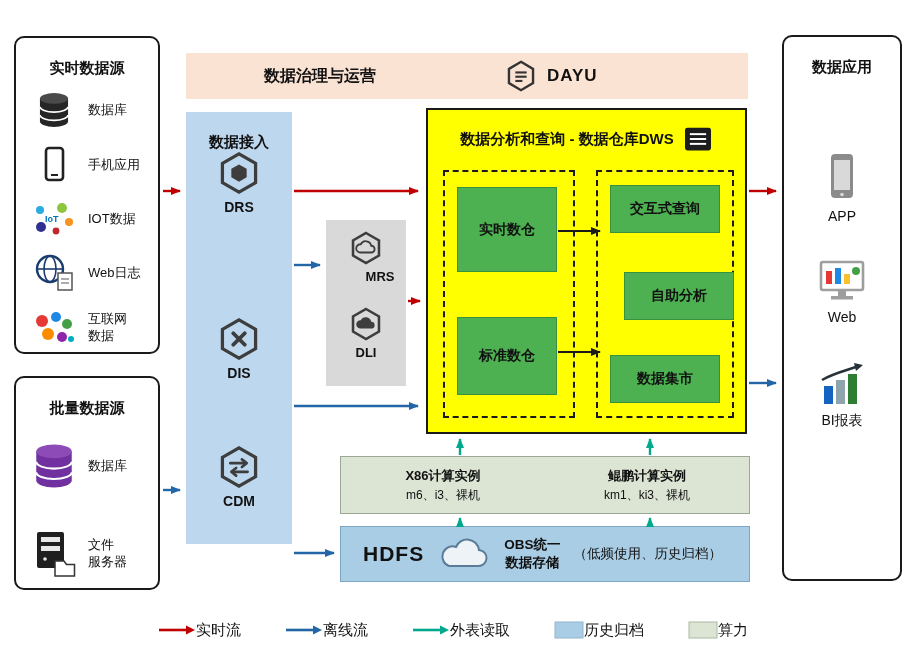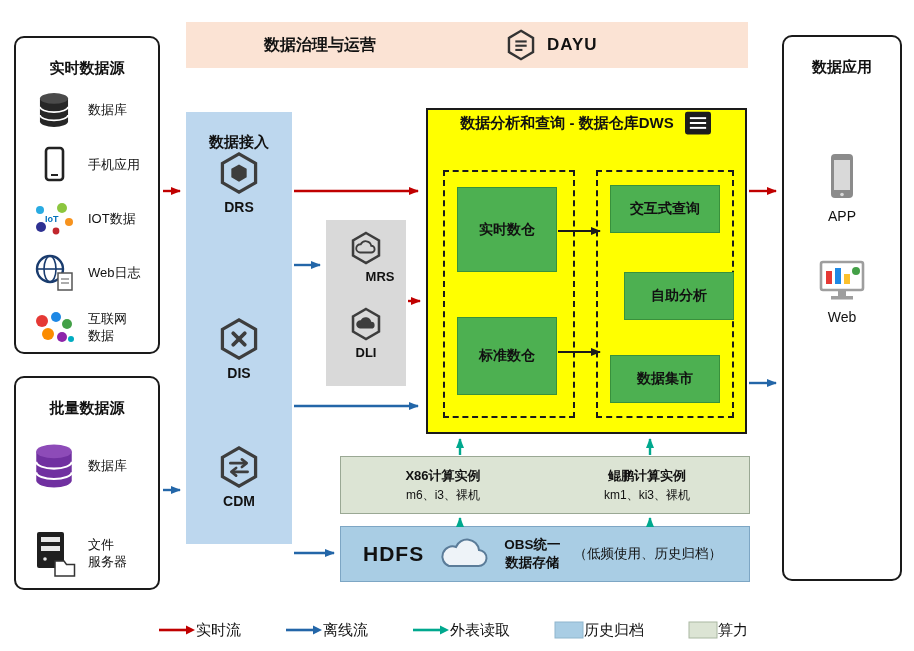--- a/index.html
+++ b/index.html
@@ -17,21 +17,21 @@
   .gov-title{font-weight:700;font-size:16px;color:#111;margin-left:78px;}
   .gov-logo{display:flex;align-items:center;gap:9px;margin-left:128px;}
   .gov-logo-text{font-weight:700;font-size:17px;letter-spacing:1px;color:#111;}
   .access{background:#bdd7ee;}
   .svc{position:absolute;left:0;width:100%;display:flex;flex-direction:column;align-items:center;}
   .svc-name{font-weight:700;font-size:14px;color:#111;margin-top:3px;}
   .kafka-row{display:flex;align-items:center;gap:3px;}
   .kafka-logo{font-size:10px;font-weight:700;color:#222;}
   .graybox{background:#d9d9d9;}
   .dws{background:#ffff00;border:2px solid #1a1a1a;}
-  .dws-title{display:flex;align-items:center;justify-content:center;gap:9px;padding-top:0;
+  .dws-title{display:flex;align-items:center;justify-content:center;gap:9px;padding-top:16px;
              font-weight:700;font-size:15px;color:#111;}
   .dashed{position:absolute;border:2px dashed #1a1a1a;box-sizing:border-box;}
   .module{position:absolute;background:#4db051;border:1px solid #38913c;display:flex;align-items:center;
           justify-content:center;font-weight:700;font-size:14px;color:#111;text-align:center;box-sizing:border-box;}
   .compute{background:#dce4d4;border:1px solid #9aa894;display:flex;}
   .compute-half{flex:1;display:flex;flex-direction:column;align-items:center;justify-content:center;}
   .compute-title{font-weight:700;font-size:13px;color:#111;}
   .compute-models{font-size:12px;color:#111;margin-top:2px;}
   .hdfs{background:#a9cde4;border:1px solid #7da6c4;display:flex;align-items:center;gap:13px;padding-left:22px;}
   .hdfs-name{font-weight:700;font-size:21px;color:#111;letter-spacing:1px;}
@@ -141,21 +141,21 @@
             <circle cx="16" cy="30" r="1.8" fill="#e8e8e8"></circle>
             <path d="M26 32 h9 l2.5 3.5 h8 V47 h-19.5 z" fill="#fff" stroke="#333" stroke-width="1.5"></path>
           </svg>
         </span>
         <span class="src-label">文件
 服务器</span>
       </div>
     </div>
   </div>
 
-  <div class="abs gov" style="left:186px;top:22px;width:562px;height:46px;">
+  <div class="abs gov" style="left:186px;top:53px;width:562px;height:46px;">
     <span class="gov-title">数据治理与运营</span>
     <span class="gov-logo">
       <svg width="34" height="34" viewBox="0 0 48 48">
         <polygon points="24,4 41,14 41,34 24,44 7,34 7,14" fill="none" stroke="#333" stroke-width="3.4"></polygon>
         <line x1="16" y1="19" x2="32" y2="19" stroke="#333" stroke-width="3"></line>
         <line x1="16" y1="25" x2="32" y2="25" stroke="#333" stroke-width="3"></line>
         <line x1="16" y1="31" x2="26" y2="31" stroke="#333" stroke-width="3"></line>
       </svg>
       <span class="gov-logo-text">DAYU</span>
     </span>
@@ -265,20 +265,30 @@
         <rect x="9" y="12" width="6" height="13" fill="#e53935"></rect>
         <rect x="18" y="9" width="6" height="16" fill="#1e88e5"></rect>
         <rect x="27" y="15" width="6" height="10" fill="#fbc02d"></rect>
         <circle cx="39" cy="12" r="4" fill="#43a047"></circle>
         <rect x="21" y="31" width="8" height="6" fill="#9e9e9e"></rect>
         <rect x="14" y="37" width="22" height="3.5" fill="#9e9e9e"></rect>
       </svg>
       <span class="app-label">Web</span>
     </div>
 
+    <div class="app-item" style="top:325px;">
+      <svg width="48" height="44" viewBox="0 0 48 44">
+        <rect x="6" y="24" width="9" height="18" fill="#1565c0"></rect>
+        <rect x="18" y="18" width="9" height="24" fill="#90a4ae"></rect>
+        <rect x="30" y="12" width="9" height="30" fill="#2e7d32"></rect>
+        <path d="M4 18 C 14 12, 26 9, 38 5" stroke="#263238" stroke-width="2.6" fill="none"></path>
+        <polygon points="36,1 45,3 38,9" fill="#263238"></polygon>
+      </svg>
+      <span class="app-label">BI报表</span>
+    </div>
   </div>
 
   <div class="abs compute" style="left:340px;top:456px;width:410px;height:58px;">
     <div class="compute-half">
       <span class="compute-title">X86计算实例</span>
       <span class="compute-models">m6、i3、裸机</span>
     </div>
     <div class="compute-half">
       <span class="compute-title">鲲鹏计算实例</span>
       <span class="compute-models">km1、ki3、裸机</span>

